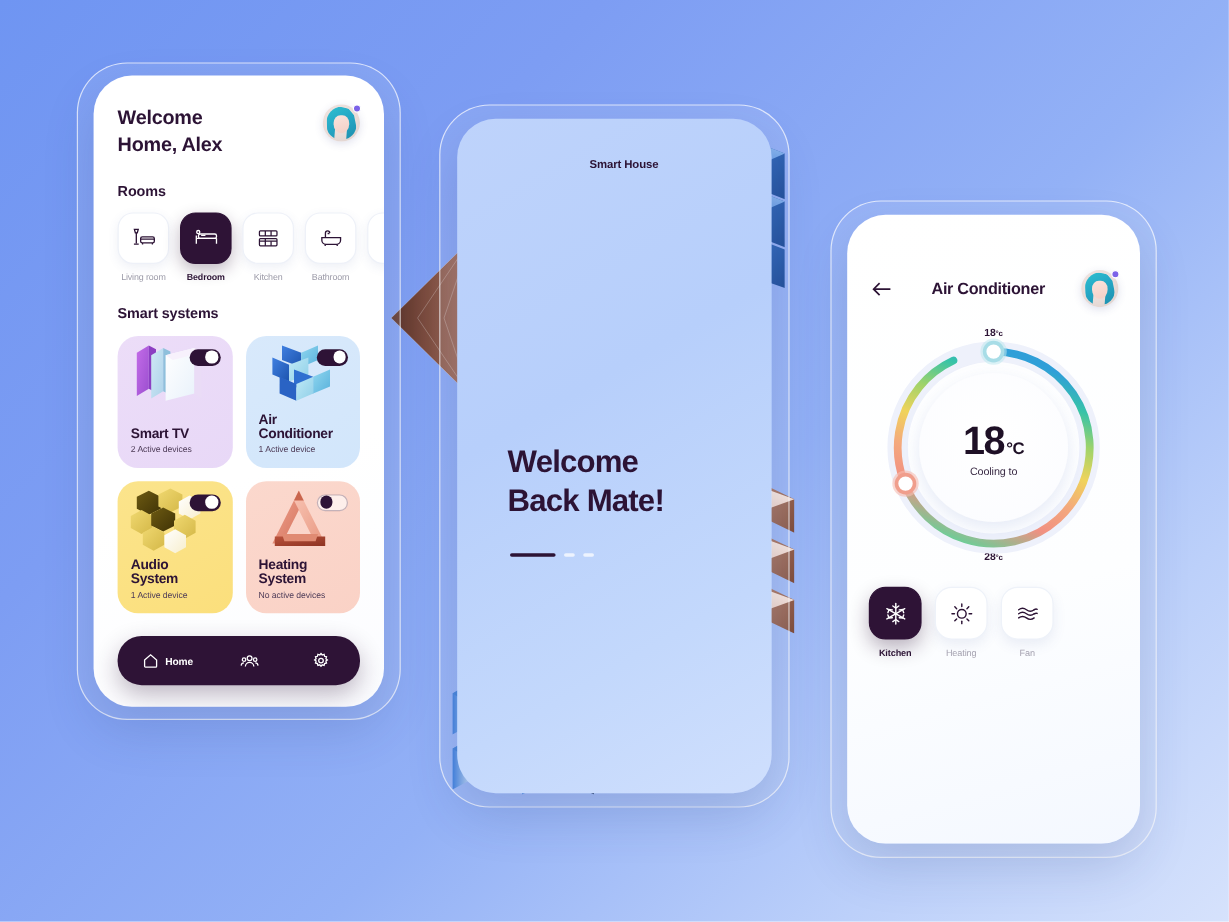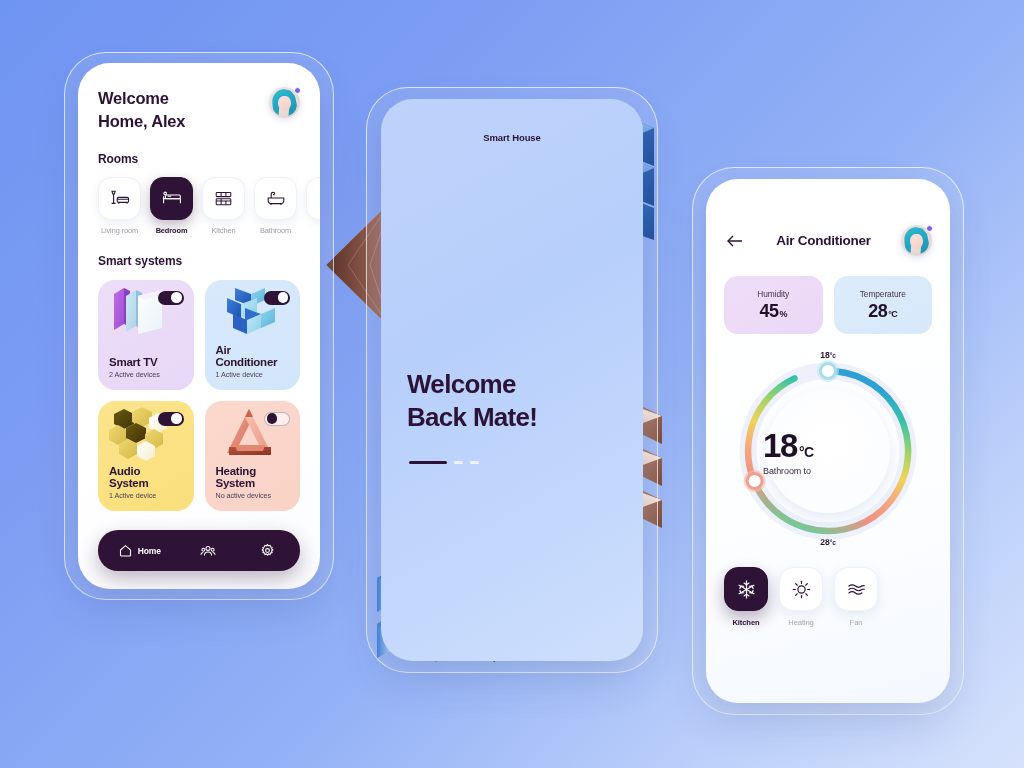--- a/index.html
+++ b/index.html
@@ -111,21 +111,21 @@
     position: absolute; left: 20px; right: 20px; bottom: 18px; height: 41px;
     background: #2e1336; border-radius: 20px;
     display: flex; align-items: center; justify-content: space-around;
     box-shadow: 0 8px 20px rgba(46,19,54,0.30);
   }
   .tab { display: flex; align-items: center; gap: 5px; }
   .tab-label { font-size: 8.5px; color: #ffffff; font-weight: 700; letter-spacing: -0.1px; text-align: right; }
   .tab svg { stroke: #ffffff; }
 
   
-  .p2 { position: absolute; inset: 0; }
+  .p2 { position: absolute; inset: 0; margin-left: 16px; }
   .p2-title {
     position: absolute; top: 33px; left: 0; right: 0; text-align: center;
     font-size: 9.5px; font-weight: 700; color: #2c1335; letter-spacing: -0.1px;
   }
   .p2-heading {
     position: absolute; left: 26px; top: 269px;
     font-size: 26px; font-weight: 700; color: #2c1335; line-height: 1.26; letter-spacing: -0.7px;
   }
   .p2-dots { position: absolute; left: 28px; top: 362px; display: flex; align-items: center; gap: 7px; }
   .dash-lg { width: 38px; height: 3px; border-radius: 2px; background: #2c1335; }
@@ -154,21 +154,21 @@
   .stat-value { font-size: 18px; font-weight: 700; color: #1e1026; margin-top: 2px; letter-spacing: -0.5px; }
   .stat-value .unit { font-size: 9px; font-weight: 700; margin-left: 1px; }
 
   .dial-wrap { position: relative; margin: 16px auto 0; width: 196px; }
   .dial-cap { text-align: center; font-size: 8.6px; font-weight: 700; color: #2c1335; letter-spacing: -0.1px; }
   .dial-cap .u { font-size: 6.6px; }
   .dial { position: relative; width: 196px; height: 172px; margin-top: 5px; }
   .dial svg { position: absolute; left: 0; top: -12px; }
   .dial-center {
     position: absolute; left: 50%; top: 50%; transform: translate(-50%,-50%);
-    text-align: left; width: 130px;
+    text-align: center; width: 130px;
   }
   .dial-temp { font-size: 33px; font-weight: 700; color: #1e1026; letter-spacing: -1.4px; }
   .dial-temp .u { font-size: 14px; letter-spacing: -0.4px; margin-left: 2px; }
   .dial-sub { font-size: 9px; color: #3b2c46; margin-top: 1px; letter-spacing: -0.1px; }
   .dial-cap.bottom { margin-top: 0px; }
 
   .modes { display: flex; gap: 11px; margin-top: 20px; justify-content: flex-start; }
   .mode { width: 44px; text-align: center; }
   .mode-tile {
     width: 44px; height: 44px; border-radius: 14px; background: #ffffff;
@@ -585,34 +585,20 @@
           </svg>
         </div>
         <div class="p3-title">Air Conditioner</div>
         <div class="avatar">
           <div class="hair"></div>
           <div class="face"></div>
           <div class="dot"></div>
         </div>
       </div>
 
-      <div class="stat-row">
-        <div class="stat humidity">
-          <div class="stat-label">Humidity</div>
-          <div class="stat-value">
-            <span>45</span><span class="unit">%</span>
-          </div>
-        </div>
-        <div class="stat temperature">
-          <div class="stat-label">Temperature</div>
-          <div class="stat-value">
-            <span>28</span><span class="unit">°C</span>
-          </div>
-        </div>
-      </div>
 
       <div class="dial-wrap">
         <div class="dial-cap">
           <span>18</span><span class="u">°c</span>
         </div>
 
         <div class="dial">
           <svg width="196" height="196" viewBox="0 0 196 196">
             <defs>
               <linearGradient id="ringGrad" x1="0.55" y1="0" x2="0.18" y2="0.96">
@@ -637,21 +623,21 @@
             <circle cx="98" cy="98" r="62" fill="url(#innerG)" filter="url(#softsh)"></circle>
             <circle cx="98" cy="18" r="11" fill="#bfe8ef" opacity="0.55"></circle>
             <circle cx="98" cy="18" r="7.5" fill="#ffffff" stroke="#a8dde7" stroke-width="3"></circle>
             <circle cx="24.6" cy="128" r="11" fill="#f7bdb0" opacity="0.6"></circle>
             <circle cx="24.6" cy="128" r="7.5" fill="#ffffff" stroke="#f09e8c" stroke-width="3"></circle>
           </svg>
           <div class="dial-center">
             <div class="dial-temp">
               <span>18</span><span class="u">°C</span>
             </div>
-            <div class="dial-sub">Bathroom to</div>
+            <div class="dial-sub">Cooling to</div>
           </div>
         </div>
 
         <div class="dial-cap bottom">
           <span>28</span><span class="u">°c</span>
         </div>
       </div>
 
       <div class="modes">
         <div class="mode active">

